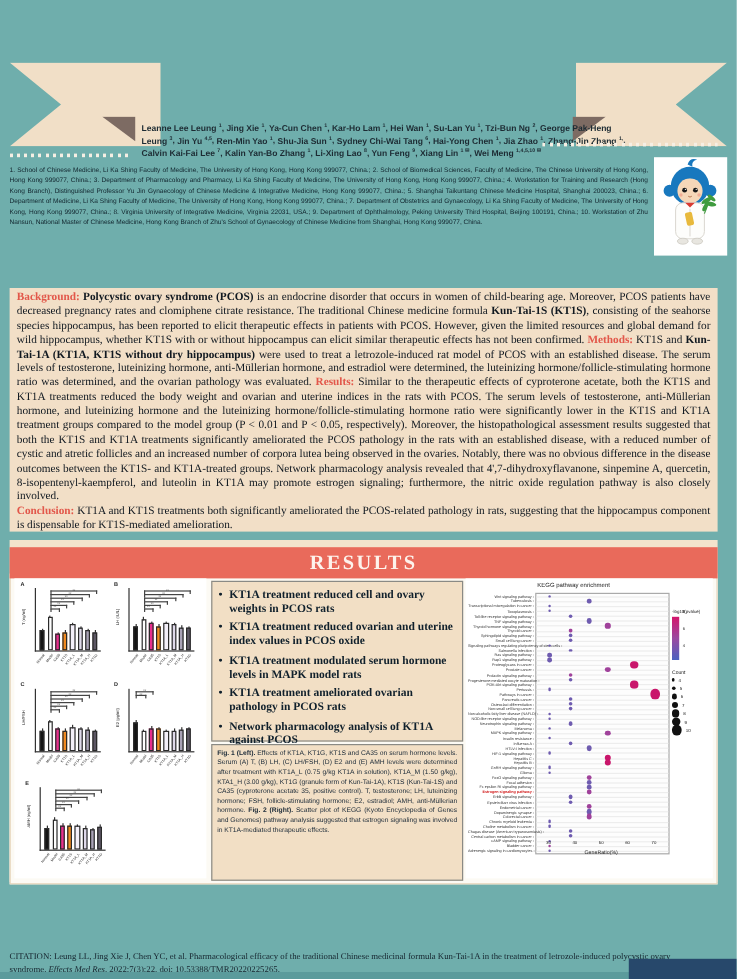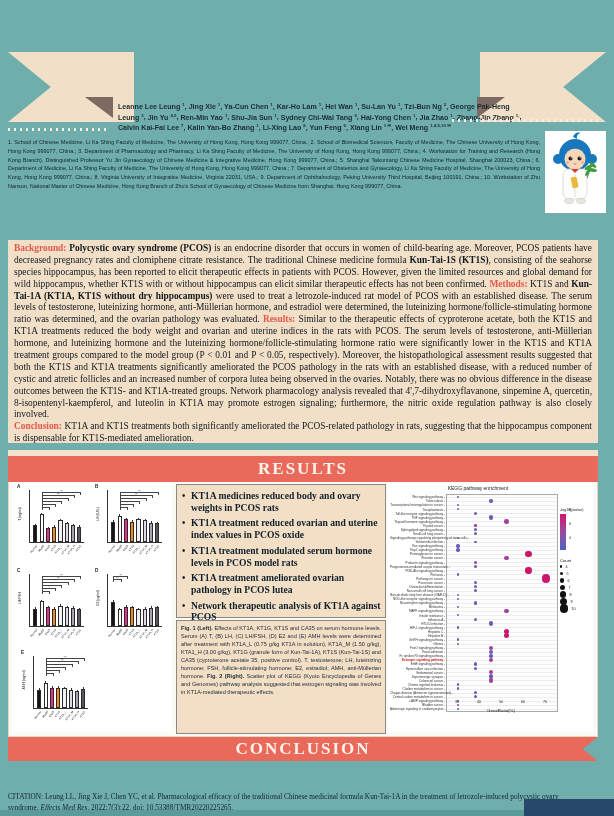--- a/index.html
+++ b/index.html
@@ -419,37 +419,37 @@
           </div>
           <div class="bbr" style="left: 11.6px; width: 6.3px; top: 16.5px;">
             <div class="bsig">**</div>
           </div>
         </div>
       </div>
     </div>
   <div id="bullets" class="bullets">
       <div class="bullet-row">
         <div class="bullet-dot">•</div>
-        <div>KT1A medicines reduced body and ovary weights in PCOS rats</div>
+        <div>KT1A treatment reduced cell and ovary weights in PCOS rats</div>
       </div>
       <div class="bullet-row">
         <div class="bullet-dot">•</div>
         <div>KT1A treatment reduced ovarian and uterine index values in PCOS oxide</div>
       </div>
       <div class="bullet-row">
         <div class="bullet-dot">•</div>
-        <div>KT1A treatment modulated serum hormone levels in PCOS model rats</div>
+        <div>KT1A treatment modulated serum hormone levels in MAPK model rats</div>
       </div>
       <div class="bullet-row">
         <div class="bullet-dot">•</div>
-        <div>KT1A treatment ameliorated ovarian pathology in PCOS lutea</div>
+        <div>KT1A treatment ameliorated ovarian pathology in PCOS rats</div>
       </div>
       <div class="bullet-row">
         <div class="bullet-dot">•</div>
-        <div>Network therapeutic analysis of KT1A against PCOS</div>
+        <div>Network pharmacology analysis of KT1A against PCOS</div>
       </div>
     </div>
   <div id="caption" class="caption"><span class="seg-b">Fig. 1 (Left).</span><span> Effects of KT1A, KT1G, KT1S and CA35 on serum hormone levels. Serum (A) T, (B) LH, (C) LH/FSH, (D) E2 and (E) AMH levels were determined after treatment with KT1A_L (0.75 g/kg KT1A in solution), KT1A_M (1.50 g/kg), KTA1_H (3.00 g/kg), KT1G (granule form of Kun-Tai-1A), KT1S (Kun-Tai-1S) and CA35 (cyproterone acetate 35, positive control).  T, testosterone; LH, luteinizing hormone; FSH, follicle-stimulating hormone; E2, estradiol; AMH, anti-Müllerian hormone. </span><span class="seg-b">Fig. 2 (Right).</span><span> Scatter plot of KEGG (Kyoto Encyclopedia of Genes and Genomes) pathway analysis suggested that estrogen signaling was involved in KT1A-mediated therapeutic effects.</span></div>
   <div id="kegg" class="kegg">
       <div class="ktitle">KEGG pathway enrichment</div>
       <div class="kplot">
         <div class="kgrid" style="top: 2.03774px;"></div>
         <div class="klab" style="top: 0.337736px;">Wnt signaling pathway -</div>
         <div class="kdot" style="left: 9.8px; top: 0.837736px; width: 2.4px; height: 2.4px; background: rgb(111, 92, 176);"></div>
         <div class="kgrid" style="top: 6.11321px;"></div>
@@ -647,18 +647,17 @@
           <div class="kc" style="width: 7.4px; height: 7.4px;"></div>
           <div>9</div>
         </div>
         <div class="krow">
           <div class="kc" style="width: 8.4px; height: 8.4px;"></div>
           <div>10</div>
         </div>
       </div>
     </div>
 
-  <div class="bar conclusion-bar">CONCLUSION</div>
 
   <div id="citation" class="citation"><span>CITATION: Leung LL, Jing Xie J, Chen YC, et al. Pharmacological efficacy of the traditional Chinese medicinal formula Kun-Tai-1A in the treatment of letrozole-induced polycystic ovary syndrome. </span><span class="seg-i">Effects Med Res</span><span>. 2022;7(3):22. doi: 10.53388/TMR20220225265.</span></div>
   <div class="footer-strip"></div>
   <div class="navy-box"></div>
 </div>
 
 </body></html>

